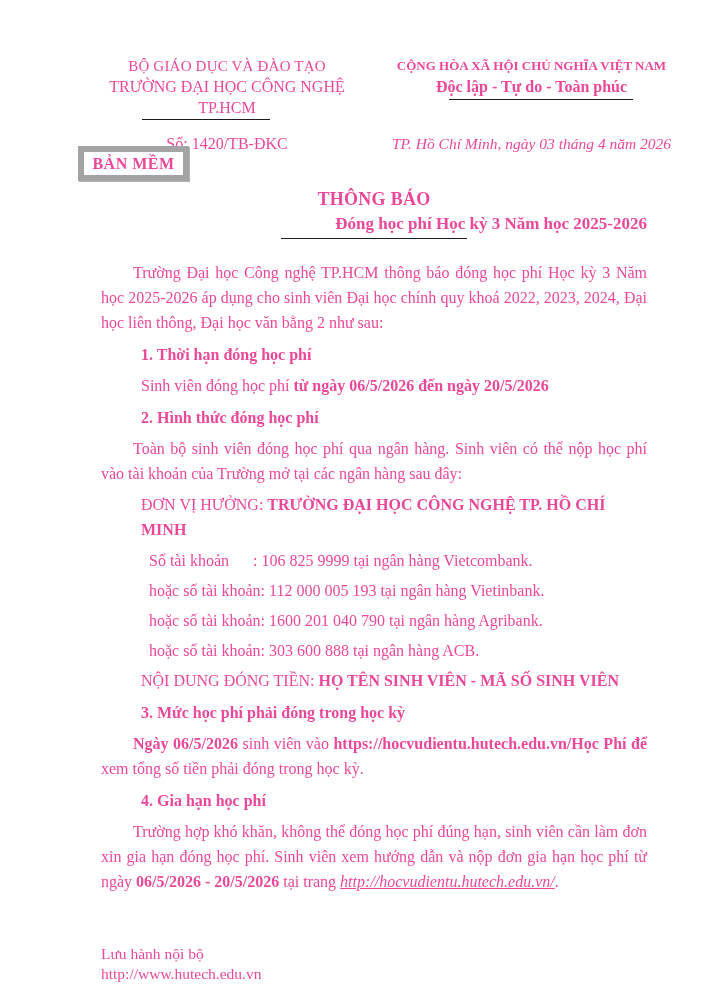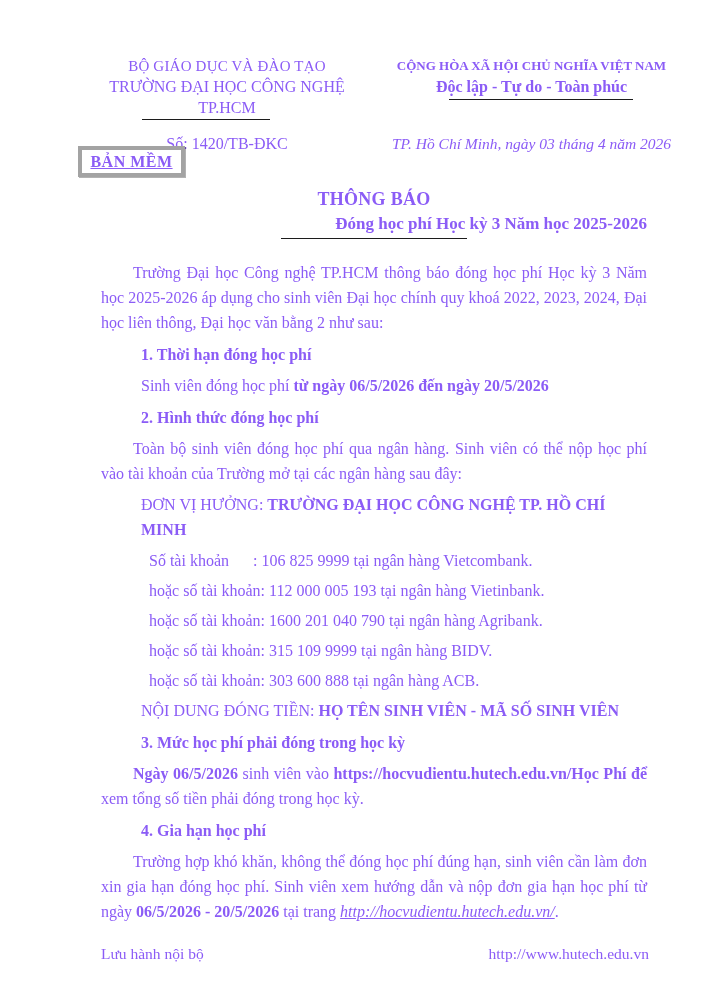--- a/index.html
+++ b/index.html
@@ -1,20 +1,20 @@
 <!DOCTYPE html>
 <html><head>
 <meta charset="utf-8">
 <style>
   html,body{margin:0;padding:0;background:#fff;}
   .page{
     position:relative;
     width:713px;height:1008px;
     background:#ffffff;
-    color:#8b5cf6;
+    color:#ec4899;
     font-family:"Liberation Serif","DejaVu Serif",serif;
     font-size:16px;
     box-sizing:border-box;
     padding:56px 66px 0 101px;
     overflow:hidden;
   }
   .b{font-weight:bold;}
   .i{font-style:italic;}
   .u{text-decoration:underline;}
   
@@ -35,47 +35,46 @@
   .meta-row{
     display:flex;justify-content:space-between;
     margin-left:-20px;margin-right:-37px;
     margin-top:13px;
   }
   .meta-row .left{width:292px;font-size:16px;line-height:22px;}
   .meta-row .right{width:305px;font-size:15.5px;line-height:22px;font-style:italic;}
   .stamp{
     position:absolute;left:78px;top:146px;
     width:99px;height:23px;
-    border:4px solid #a3a3a3;
+    border:6px solid #a3a3a3;
     box-shadow:1px 1px 0 rgba(0,0,0,.3);
     font-weight:bold;font-size:16px;line-height:23px;
     text-align:center;letter-spacing:.5px;
     background:#fff;
-    text-decoration:underline;
   }
   .doc-title{
     text-align:center;font-weight:bold;font-size:18px;line-height:23px;
     margin-top:33px;letter-spacing:.3px;
   }
   .doc-subtitle{
     text-align:right;font-weight:bold;font-size:17px;line-height:23px;margin-top:1px;
   }
   .rule-subtitle{width:186px;margin:3px auto 0;}
   p{margin:0 0 6px;line-height:25px;}
   .just{text-align:justify;}
   .indent{text-indent:32px;}
   .intro{margin-top:21px;}
   .hd{font-weight:bold;margin:7px 0 6px;}
   .lead{margin-left:40px;}
   .bank-row{margin:0 0 5px 48px;line-height:25px;}
   .bank-label{display:inline-block;min-width:104px;}
   .footer{
     position:absolute;left:101px;right:64px;top:944px;
     display:flex;justify-content:space-between;
-    font-size:15.5px;line-height:20px;
+    font-size:15.5px;line-height:20px;flex-direction:column;
   }
 </style>
 </head>
 <body>
 
 <div class="page">
 
   <div class="header-row">
     <div class="hcol left">
       <div class="h-line1-left">BỘ GIÁO DỤC VÀ ĐÀO TẠO</div>
@@ -113,23 +112,20 @@
   <div class="bank-row">
     <span class="bank-label">Số tài khoản</span><span>: 106 825 9999 tại ngân hàng Vietcombank.</span>
   </div>
   <div class="bank-row">
     <span class="bank-label">hoặc số tài khoản</span><span>: 112 000 005 193 tại ngân hàng Vietinbank.</span>
   </div>
   <div class="bank-row">
     <span class="bank-label">hoặc số tài khoản</span><span>: 1600 201 040 790 tại ngân hàng Agribank.</span>
   </div>
   <div class="bank-row">
-    <span class="bank-label">hoặc số tài khoản</span><span>: 315 109 9999 tại ngân hàng BIDV.</span>
-  </div>
-  <div class="bank-row">
     <span class="bank-label">hoặc số tài khoản</span><span>: 303 600 888 tại ngân hàng ACB.</span>
   </div>
 
   <p class="lead"><span>NỘI DUNG ĐÓNG TIỀN: </span><span class="b">HỌ TÊN SINH VIÊN - MÃ SỐ SINH VIÊN</span></p>
 
   <p class="hd lead">3. Mức học phí phải đóng trong học kỳ</p>
   <p class="just indent"><span class="b">Ngày 06/5/2026</span><span> sinh viên vào </span><span class="b">https://hocvudientu.hutech.edu.vn/Học Phí để</span><span> xem tổng số tiền phải đóng trong học kỳ.</span></p>
 
   <p class="hd lead">4. Gia hạn học phí</p>
   <p class="just indent"><span>Trường hợp khó khăn, không thể đóng học phí đúng hạn, sinh viên cần làm đơn xin gia hạn đóng học phí. Sinh viên xem hướng dẫn và nộp đơn gia hạn học phí từ ngày </span><span class="b">06/5/2026 - 20/5/2026</span><span> tại trang </span><span class="i u">http://hocvudientu.hutech.edu.vn/</span><span>.</span></p>

